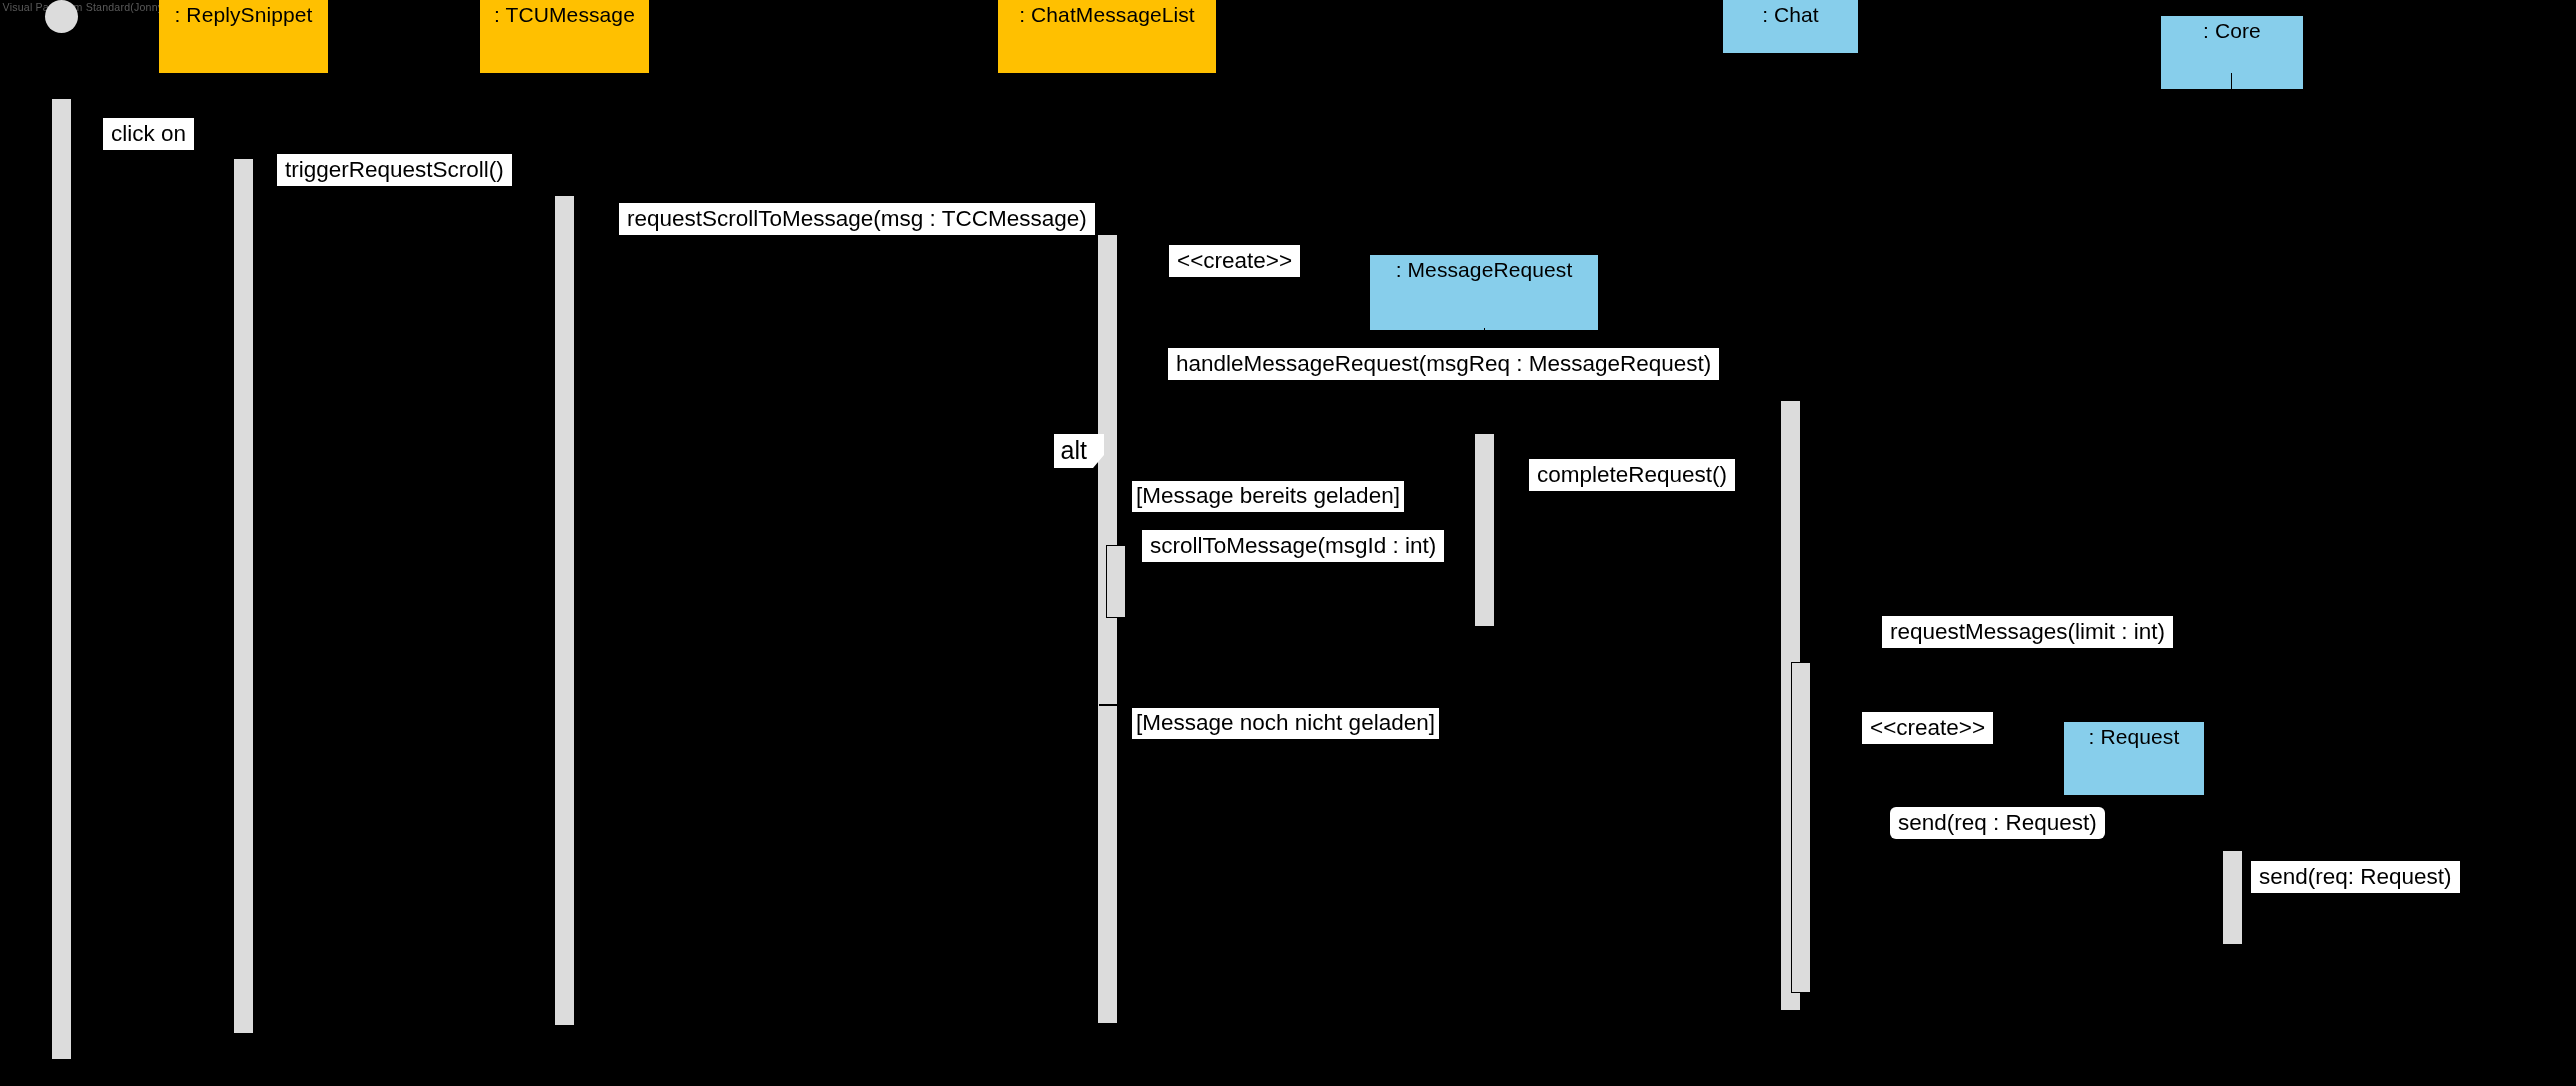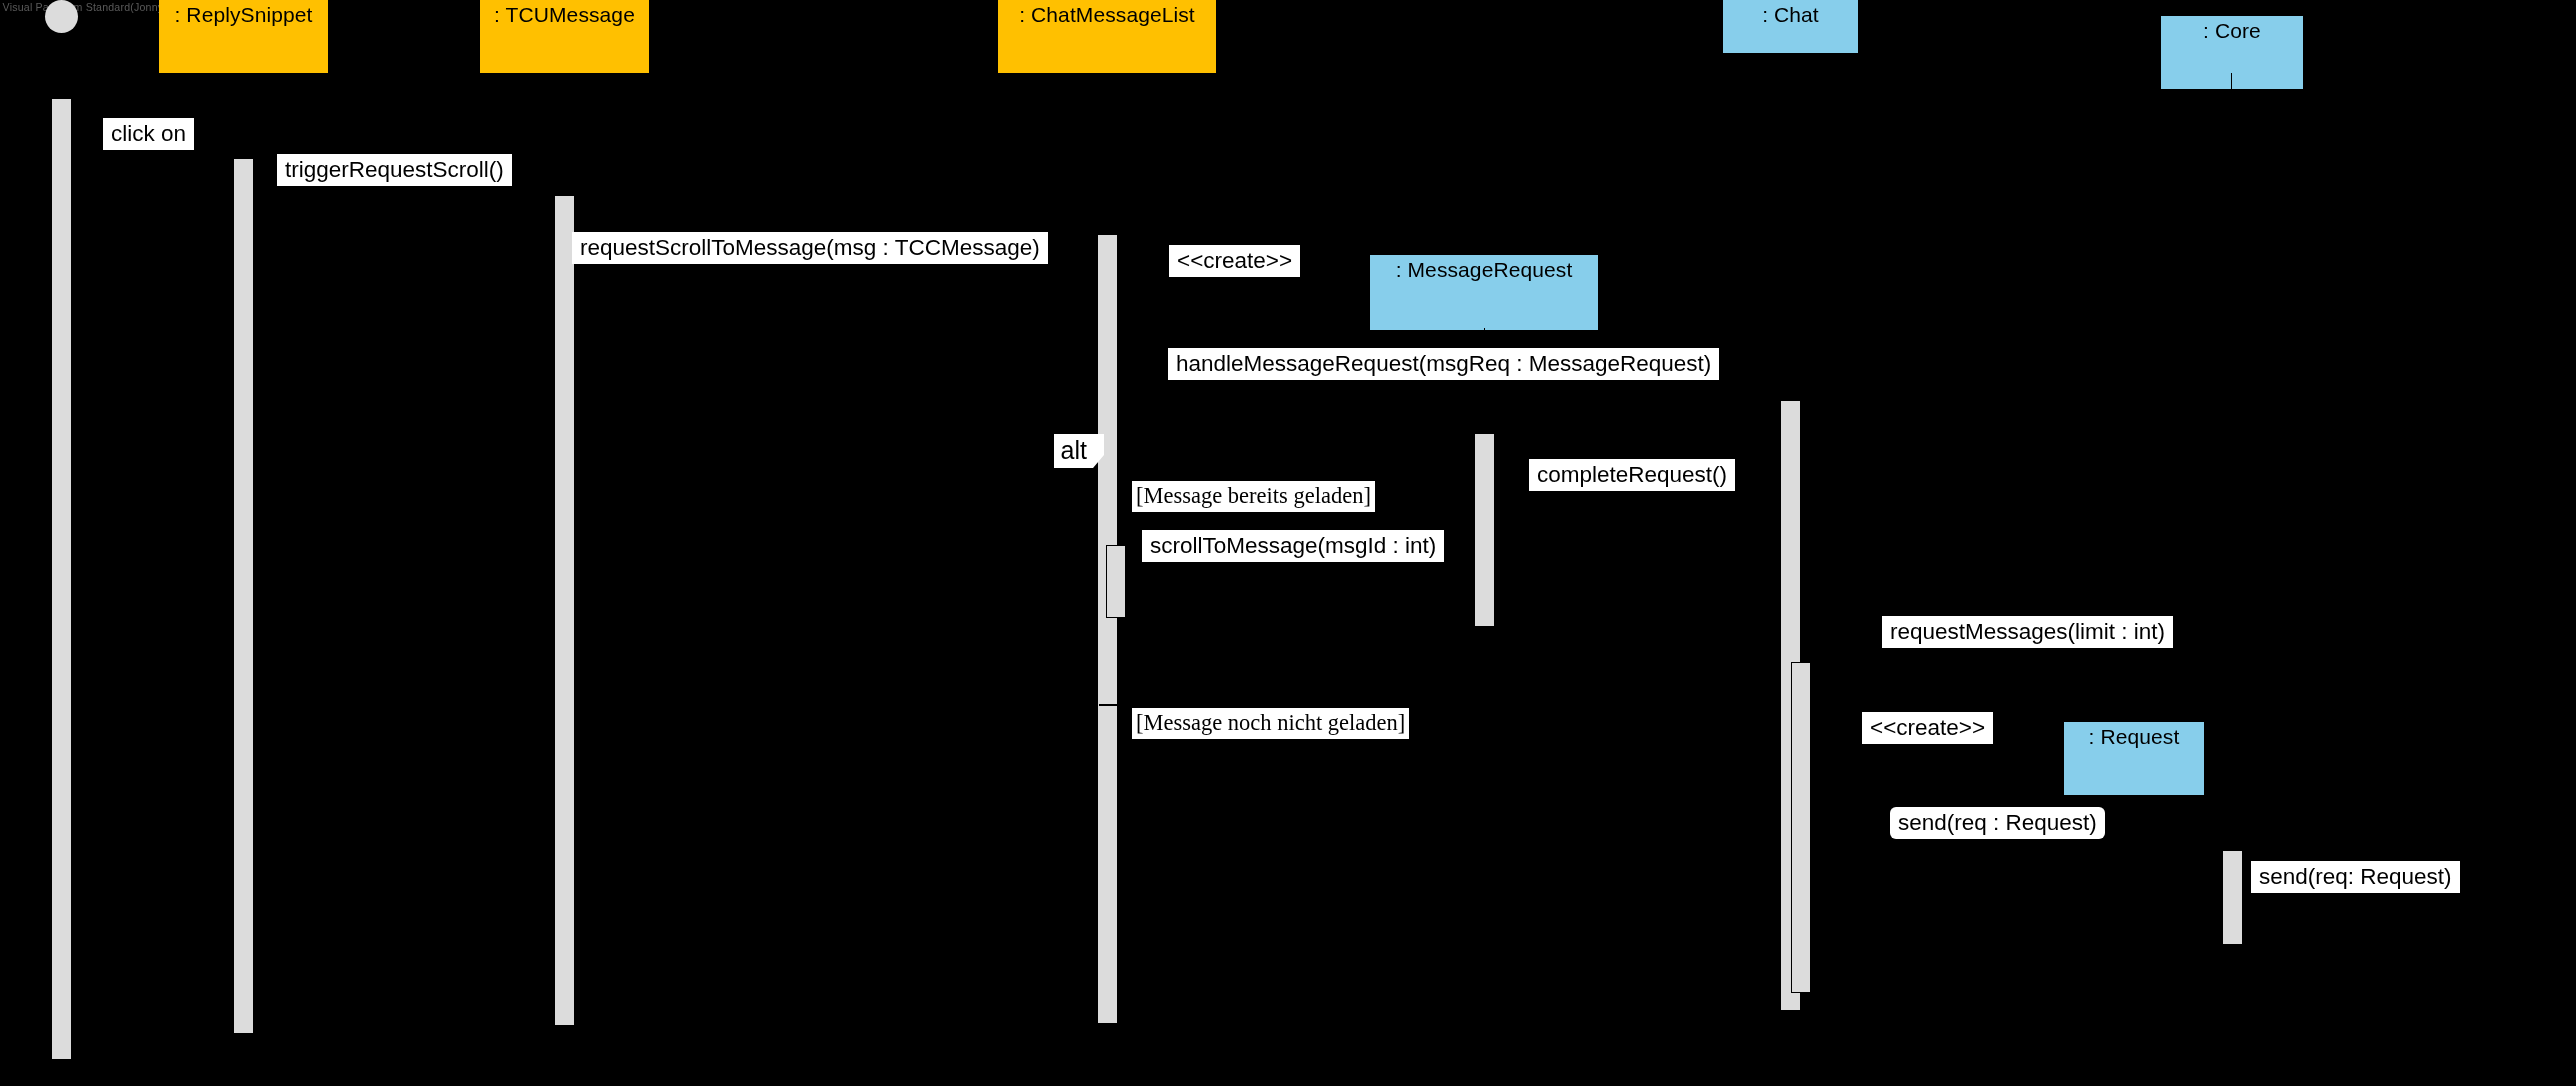--- a/index.html
+++ b/index.html
@@ -58,21 +58,21 @@
   .msg-label {
     position: absolute;
     background: #FFFFFF;
     color: #000000;
     font-size: 22.5px;
     line-height: 1.18;
     padding: 2.6px 8px 3.3px 8px;
     white-space: nowrap;
     box-sizing: border-box;
   }
-  .msg-label.guard { padding: 2px 4px 2.6px 4px; font-family: Liberation Serif, serif; }
+  .msg-label.guard { padding: 2px 4px 2.6px 4px; }
 
   
   .alt-tag {
     position: absolute;
     background: #FFFFFF;
     color: #000000;
     font-size: 25px;
     line-height: 1.1;
     padding: 2.6px 6.6px 3.3px 6.6px;
     box-sizing: border-box;
@@ -159,21 +159,21 @@
   <div class="alt-sep" style="left:1099px; top:704px; width:38px;"></div>
 
   <div class="msg-label" style="left:103px; top:118px;">
     <span>click on</span>
   </div>
 
   <div class="msg-label" style="left:277px; top:154px;">
     <span>triggerRequestScroll()</span>
   </div>
 
-  <div class="msg-label" style="left:572px; top:203px;margin-top:29px;">
+  <div class="msg-label" style="left:619px; top:203px;">
     <span>requestScrollToMessage(msg : TCCMessage)</span>
   </div>
 
   <div class="msg-label" style="left:1169px; top:245px;">
     <span>&lt;&lt;create&gt;&gt;</span>
   </div>
 
   <div class="msg-label" style="left:1168px; top:348px;">
     <span>handleMessageRequest(msgReq : MessageRequest)</span>
   </div>

